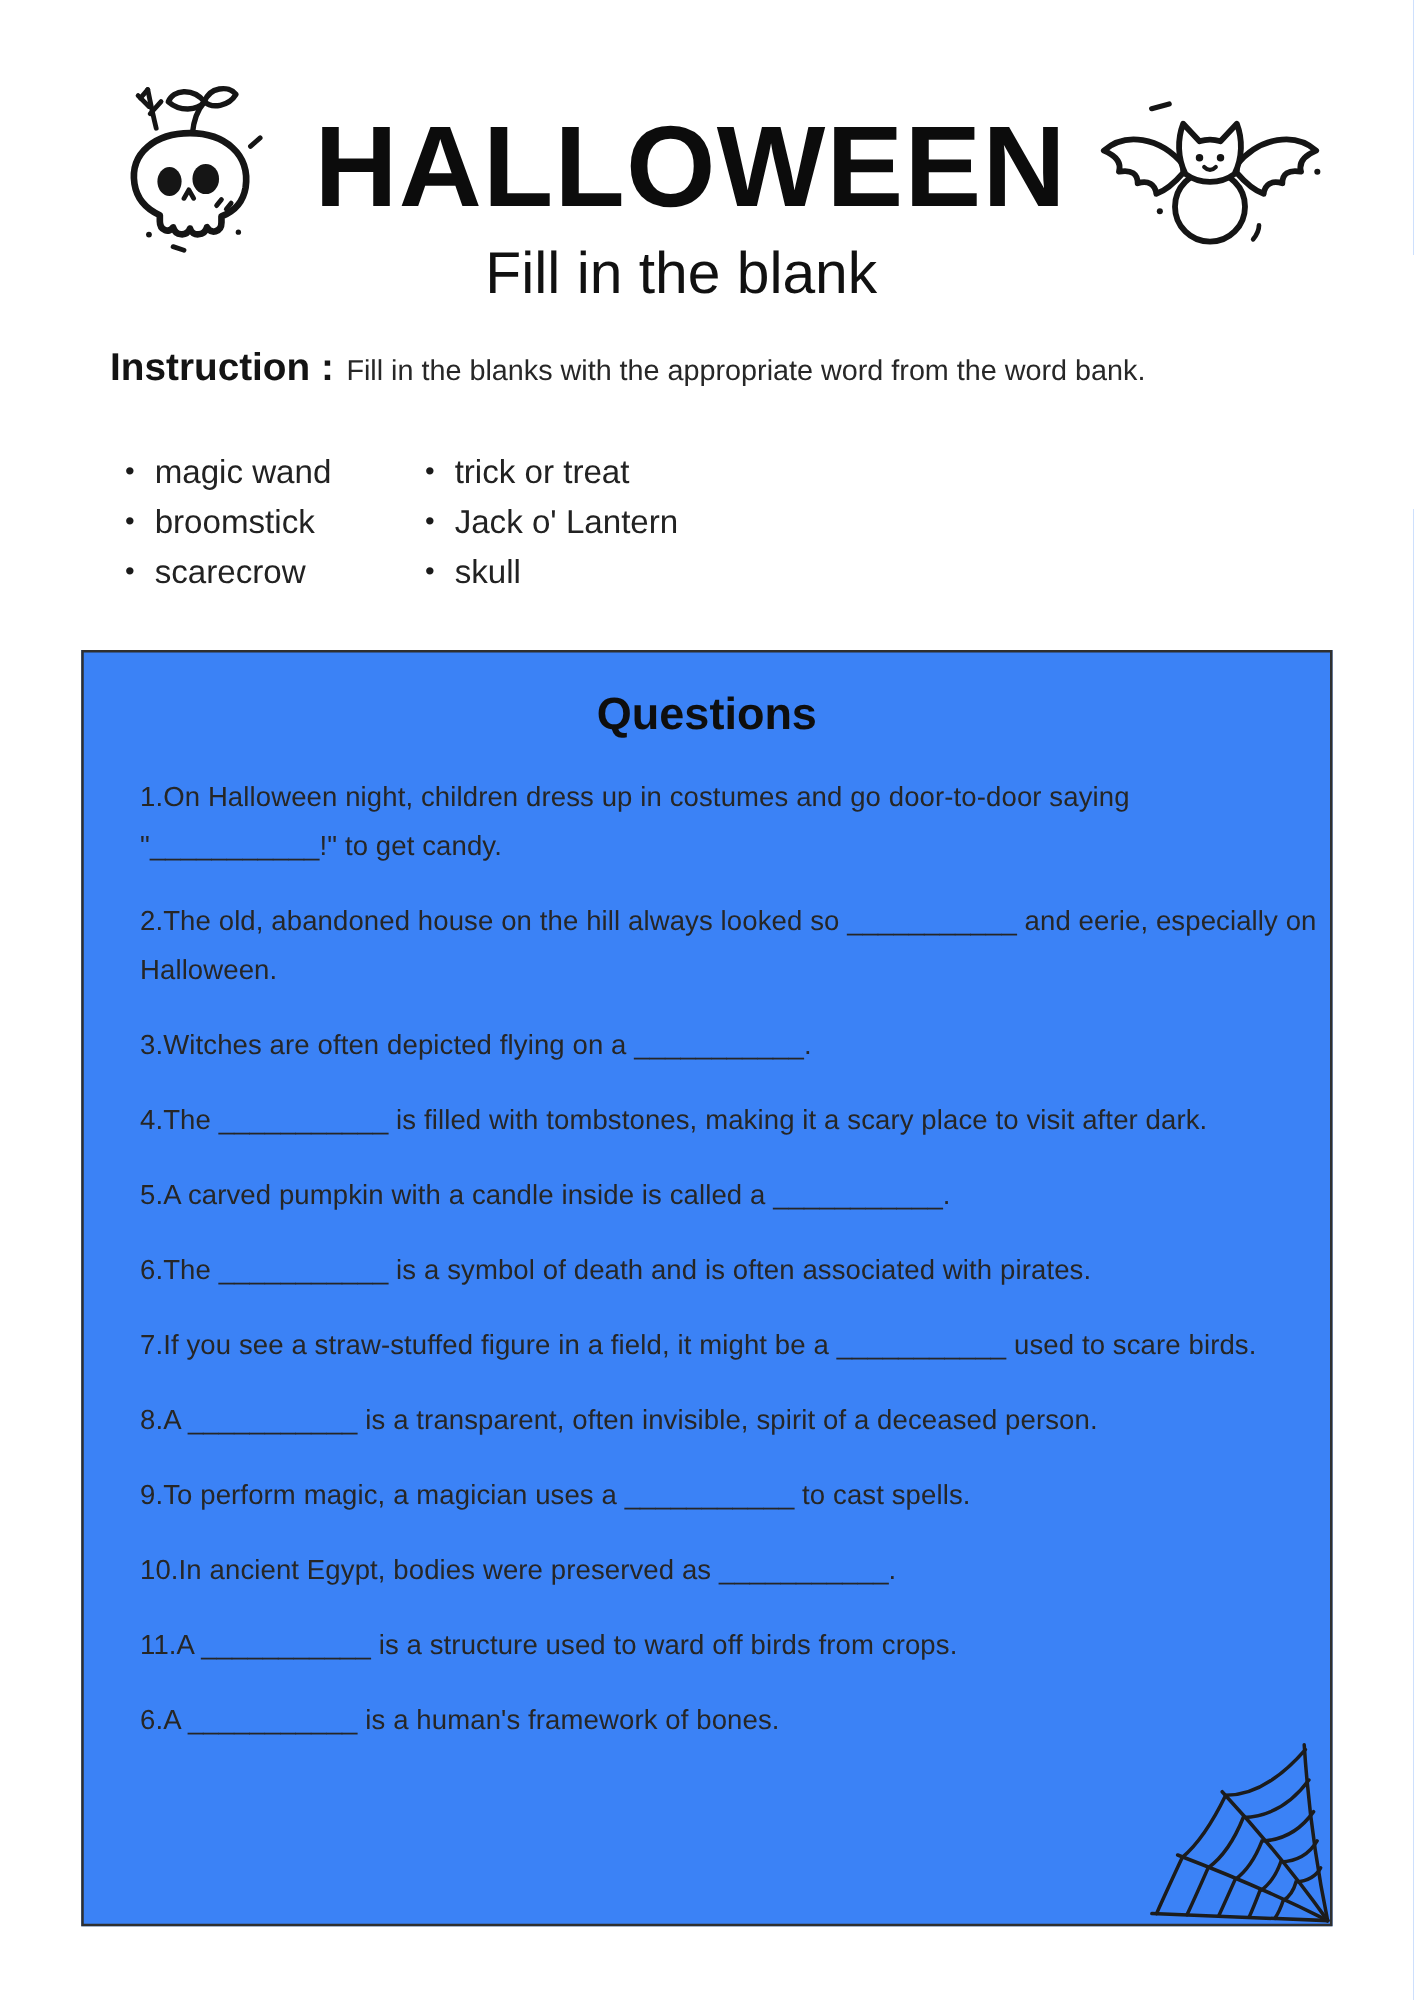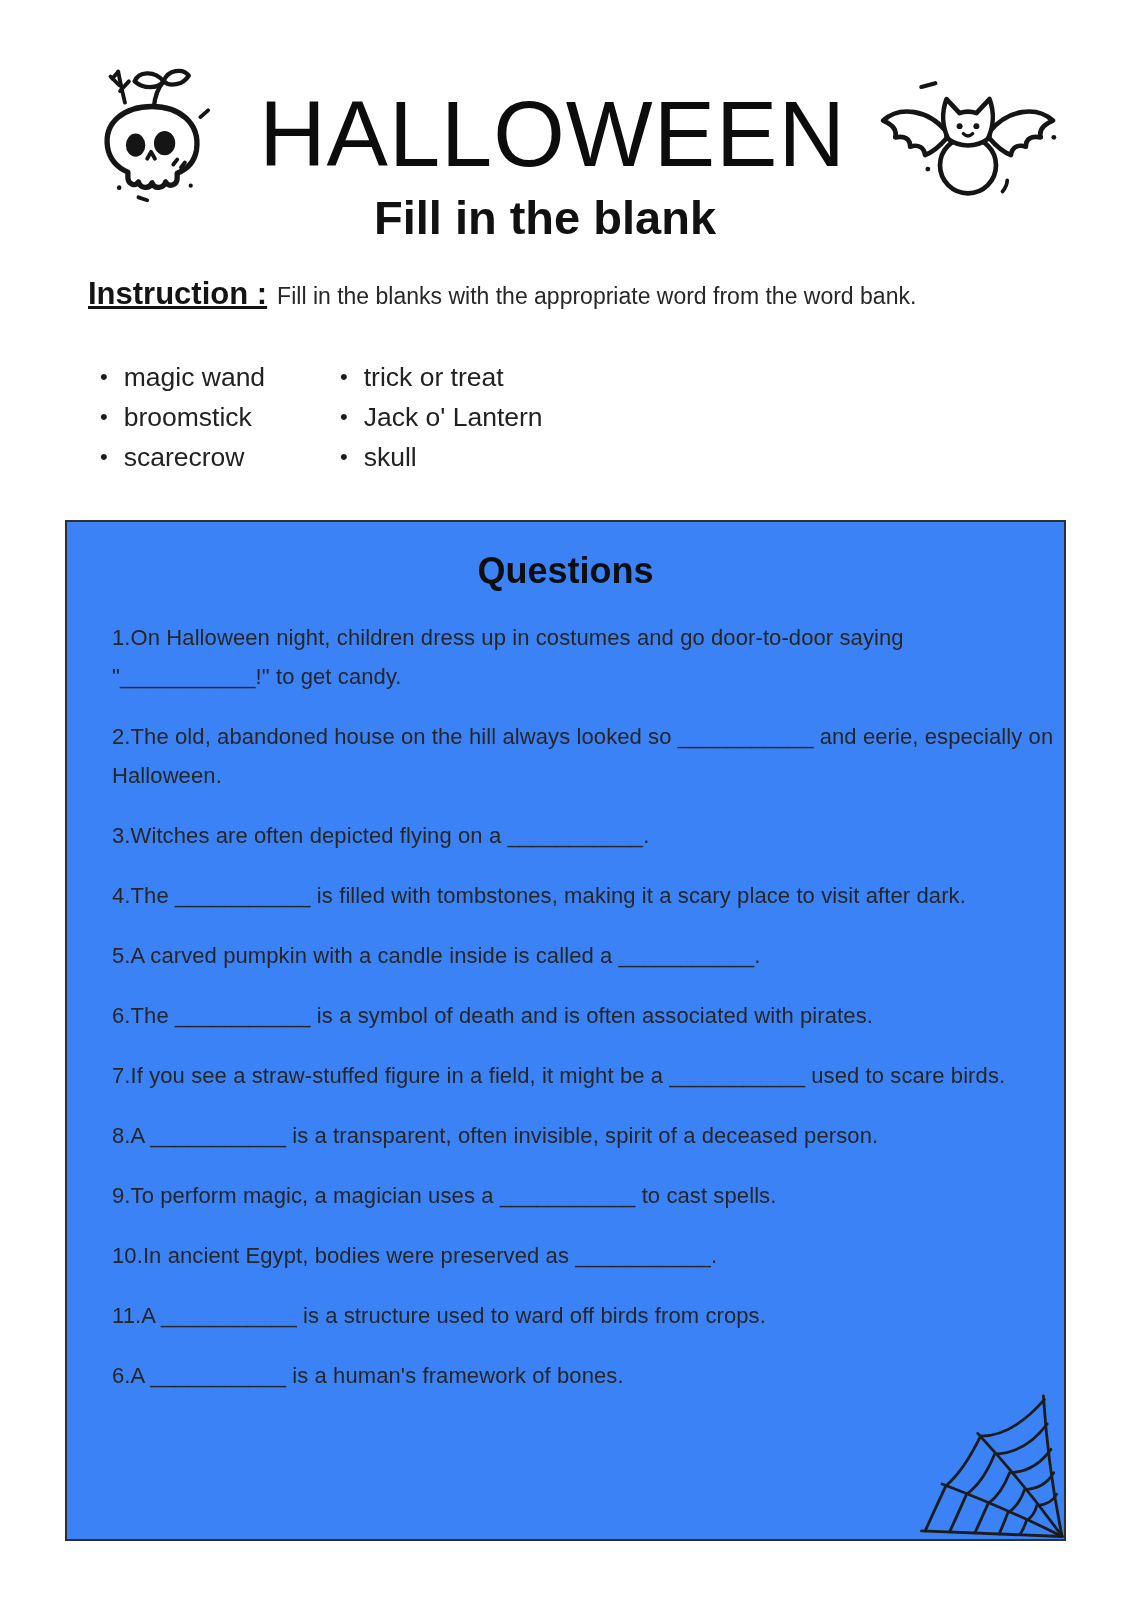--- a/index.html
+++ b/index.html
@@ -13,36 +13,36 @@
     overflow: hidden;
   }
 
   
   .header { position: absolute; top: 0; left: 0; width: 1131px; }
   .skull-wrap { position: absolute; left: 88px; top: 62px; width: 130px; height: 145px; }
   .bat-wrap   { position: absolute; left: 868px; top: 72px; width: 200px; height: 140px; }
   .main-title {
     position: absolute; top: 82px; left: 0; width: 1105px;
     text-align: center;
-    font-size: 92px; font-weight: 400; letter-spacing: 1px;
+    font-size: 92px; font-weight: 700; letter-spacing: 1px;
     color: #0c0c0c;
   }
   .sub-title {
     position: absolute; top: 190px; left: 0; width: 1090px;
     text-align: center;
-    font-size: 47px; font-weight: 700;
+    font-size: 47px; font-weight: 400;
     color: #111;
   }
 
   
   .instruction {
     position: absolute; top: 276px; left: 88px; width: 1000px;
     display: flex; align-items: baseline; white-space: nowrap;
   }
-  .instruction .label { font-size: 31px; font-weight: 800; color: #141414; text-decoration: underline; }
+  .instruction .label { font-size: 31px; font-weight: 800; color: #141414; }
   .instruction .text  { font-size: 23px; margin-left: 10px; color: #272727; }
 
   
   .word-bank {
     position: absolute; top: 358px; left: 100px; width: 960px;
     display: flex;
   }
   .wb-col { list-style: none; margin: 0; padding: 0; }
   .wb-col.c1 { width: 240px; text-align: right; }
   .wb-col.c2 { width: 220px; }

